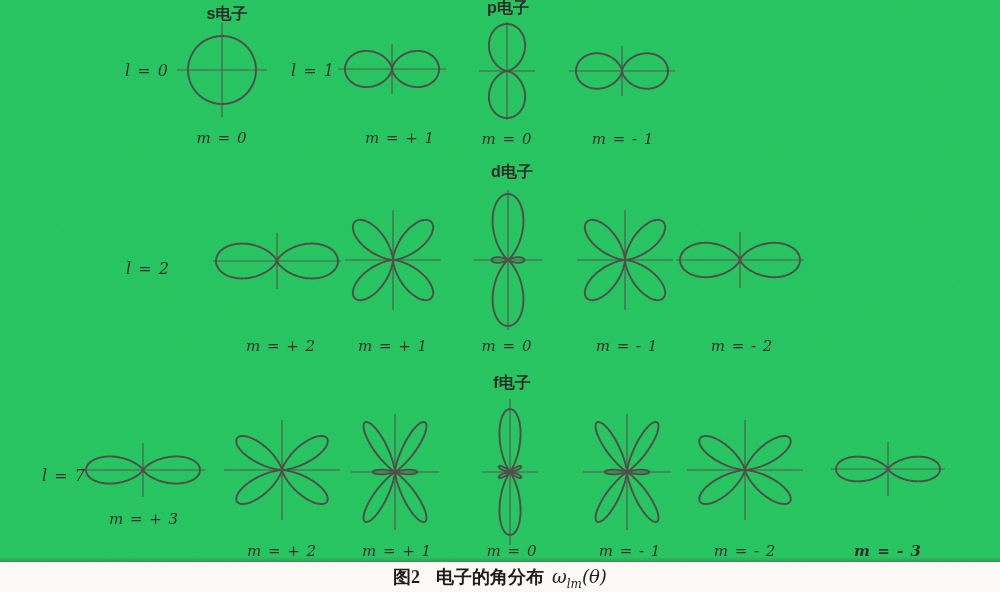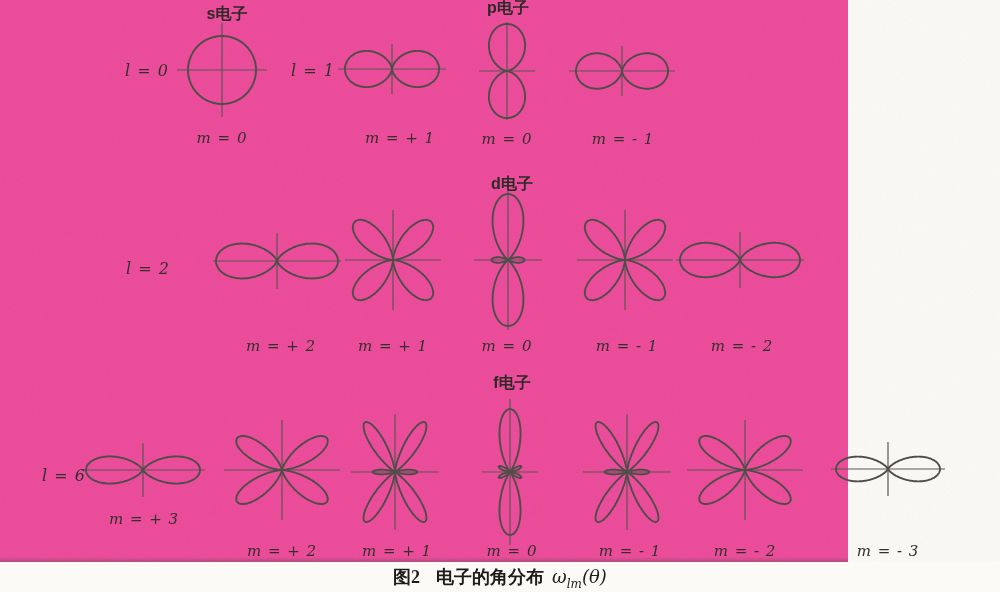--- a/index.html
+++ b/index.html
@@ -4,22 +4,22 @@
 <style>
   html,body{margin:0;padding:0;}
   .page{
     position:relative;
     width:1000px;height:592px;
     background:#fbfaf6;
     overflow:hidden;
     font-family:"Liberation Sans", sans-serif;
   }
   .scan{
-    position:absolute;left:0;top:0;width:848px;height:562px;
-    background:#ec4899;
+    position:absolute;left:0;top:0;width:1000px;height:562px;
+    background:#22c55e;
   }
   .scan-edge{
     position:absolute;left:0;bottom:0;width:100%;height:5px;
     background:linear-gradient(to bottom, rgba(80,78,73,0), rgba(80,78,73,0.38));
   }
   .noise-svg{position:absolute;left:0;top:0;width:1000px;height:562px;display:block;}
   .plot-svg{position:absolute;left:0;top:0;width:1000px;height:562px;display:block;}
   .lbl{
     position:absolute;
     transform:translate(-50%,-50%);
@@ -155,42 +155,42 @@
         <g>
           <line x1="831" y1="469" x2="945" y2="469" stroke="#5a5752" stroke-width="1.2"></line>
           <line x1="888" y1="442" x2="888" y2="496" stroke="#5a5752" stroke-width="1.2"></line>
           <path d="M888.0 469.0 L888.0 469.0 L888.0 469.0 L888.0 469.0 L888.0 469.0 L888.0 469.0 L888.0 469.0 L888.0 469.0 L888.0 469.0 L888.0 469.0 L888.0 469.0 L888.0 469.0 L888.0 469.0 L888.0 469.0 L888.0 469.0 L888.0 469.0 L888.0 469.0 L888.0 469.0 L888.0 469.0 L888.0 469.0 L888.0 469.0 L888.0 469.0 L888.0 469.0 L888.0 469.0 L888.0 469.0 L888.0 469.0 L888.0 469.0 L888.0 469.0 L888.0 469.0 L888.0 469.0 L888.0 469.0 L888.0 469.0 L888.0 469.0 L888.0 469.0 L888.0 469.0 L888.0 469.0 L888.0 469.0 L888.0 468.9 L888.0 468.9 L888.0 468.9 L888.0 468.9 L888.0 468.9 L888.0 468.9 L888.0 468.9 L888.1 468.9 L888.1 468.8 L888.1 468.8 L888.1 468.8 L888.1 468.8 L888.1 468.8 L888.1 468.7 L888.1 468.7 L888.2 468.7 L888.2 468.6 L888.2 468.6 L888.2 468.6 L888.3 468.5 L888.3 468.5 L888.3 468.4 L888.4 468.4 L888.4 468.3 L888.5 468.2 L888.5 468.2 L888.6 468.1 L888.6 468.0 L888.7 467.9 L888.7 467.9 L888.8 467.8 L888.9 467.7 L889.0 467.6 L889.1 467.5 L889.2 467.4 L889.3 467.3 L889.4 467.1 L889.5 467.0 L889.6 466.9 L889.7 466.8 L889.9 466.6 L890.0 466.5 L890.2 466.3 L890.4 466.2 L890.5 466.0 L890.7 465.9 L890.9 465.7 L891.1 465.5 L891.3 465.4 L891.6 465.2 L891.8 465.0 L892.1 464.8 L892.3 464.6 L892.6 464.4 L892.9 464.2 L893.2 464.0 L893.5 463.8 L893.8 463.6 L894.2 463.4 L894.5 463.1 L894.9 462.9 L895.3 462.7 L895.6 462.5 L896.0 462.2 L896.5 462.0 L896.9 461.8 L897.4 461.6 L897.8 461.3 L898.3 461.1 L898.8 460.9 L899.3 460.7 L899.8 460.4 L900.3 460.2 L900.9 460.0 L901.4 459.8 L902.0 459.6 L902.6 459.3 L903.2 459.1 L903.8 458.9 L904.4 458.7 L905.0 458.6 L905.7 458.4 L906.3 458.2 L907.0 458.0 L907.7 457.9 L908.4 457.7 L909.1 457.6 L909.8 457.4 L910.5 457.3 L911.2 457.2 L911.9 457.1 L912.6 457.0 L913.4 456.9 L914.1 456.8 L914.9 456.8 L915.6 456.7 L916.4 456.7 L917.1 456.6 L917.9 456.6 L918.6 456.6 L919.4 456.6 L920.1 456.7 L920.9 456.7 L921.6 456.8 L922.4 456.8 L923.1 456.9 L923.9 457.0 L924.6 457.1 L925.3 457.2 L926.0 457.4 L926.7 457.5 L927.4 457.7 L928.1 457.9 L928.8 458.1 L929.5 458.3 L930.1 458.5 L930.7 458.7 L931.4 459.0 L932.0 459.3 L932.5 459.5 L933.1 459.8 L933.7 460.1 L934.2 460.4 L934.7 460.8 L935.2 461.1 L935.7 461.4 L936.1 461.8 L936.6 462.2 L937.0 462.6 L937.3 462.9 L937.7 463.3 L938.0 463.7 L938.3 464.2 L938.6 464.6 L938.9 465.0 L939.1 465.4 L939.3 465.9 L939.5 466.3 L939.7 466.7 L939.8 467.2 L939.9 467.6 L939.9 468.1 L940.0 468.5 L940.0 469.0 L940.0 469.5 L939.9 469.9 L939.9 470.4 L939.8 470.8 L939.7 471.3 L939.5 471.7 L939.3 472.1 L939.1 472.6 L938.9 473.0 L938.6 473.4 L938.3 473.8 L938.0 474.3 L937.7 474.7 L937.3 475.1 L937.0 475.4 L936.6 475.8 L936.1 476.2 L935.7 476.6 L935.2 476.9 L934.7 477.2 L934.2 477.6 L933.7 477.9 L933.1 478.2 L932.5 478.5 L932.0 478.7 L931.4 479.0 L930.7 479.3 L930.1 479.5 L929.5 479.7 L928.8 479.9 L928.1 480.1 L927.4 480.3 L926.7 480.5 L926.0 480.6 L925.3 480.8 L924.6 480.9 L923.9 481.0 L923.1 481.1 L922.4 481.2 L921.6 481.2 L920.9 481.3 L920.1 481.3 L919.4 481.4 L918.6 481.4 L917.9 481.4 L917.1 481.4 L916.4 481.3 L915.6 481.3 L914.9 481.2 L914.1 481.2 L913.4 481.1 L912.6 481.0 L911.9 480.9 L911.2 480.8 L910.5 480.7 L909.8 480.6 L909.1 480.4 L908.4 480.3 L907.7 480.1 L907.0 480.0 L906.3 479.8 L905.7 479.6 L905.0 479.4 L904.4 479.3 L903.8 479.1 L903.2 478.9 L902.6 478.7 L902.0 478.4 L901.4 478.2 L900.9 478.0 L900.3 477.8 L899.8 477.6 L899.3 477.3 L898.8 477.1 L898.3 476.9 L897.8 476.7 L897.4 476.4 L896.9 476.2 L896.5 476.0 L896.0 475.8 L895.6 475.5 L895.3 475.3 L894.9 475.1 L894.5 474.9 L894.2 474.6 L893.8 474.4 L893.5 474.2 L893.2 474.0 L892.9 473.8 L892.6 473.6 L892.3 473.4 L892.1 473.2 L891.8 473.0 L891.6 472.8 L891.3 472.6 L891.1 472.5 L890.9 472.3 L890.7 472.1 L890.5 472.0 L890.4 471.8 L890.2 471.7 L890.0 471.5 L889.9 471.4 L889.7 471.2 L889.6 471.1 L889.5 471.0 L889.4 470.9 L889.3 470.7 L889.2 470.6 L889.1 470.5 L889.0 470.4 L888.9 470.3 L888.8 470.2 L888.7 470.1 L888.7 470.1 L888.6 470.0 L888.6 469.9 L888.5 469.8 L888.5 469.8 L888.4 469.7 L888.4 469.6 L888.3 469.6 L888.3 469.5 L888.3 469.5 L888.2 469.4 L888.2 469.4 L888.2 469.4 L888.2 469.3 L888.1 469.3 L888.1 469.3 L888.1 469.2 L888.1 469.2 L888.1 469.2 L888.1 469.2 L888.1 469.2 L888.1 469.1 L888.0 469.1 L888.0 469.1 L888.0 469.1 L888.0 469.1 L888.0 469.1 L888.0 469.1 L888.0 469.1 L888.0 469.0 L888.0 469.0 L888.0 469.0 L888.0 469.0 L888.0 469.0 L888.0 469.0 L888.0 469.0 L888.0 469.0 L888.0 469.0 L888.0 469.0 L888.0 469.0 L888.0 469.0 L888.0 469.0 L888.0 469.0 L888.0 469.0 L888.0 469.0 L888.0 469.0 L888.0 469.0 L888.0 469.0 L888.0 469.0 L888.0 469.0 L888.0 469.0 L888.0 469.0 L888.0 469.0 L888.0 469.0 L888.0 469.0 L888.0 469.0 L888.0 469.0 L888.0 469.0 L888.0 469.0 L888.0 469.0 L888.0 469.0 L888.0 469.0 L888.0 469.0 L888.0 469.0 L888.0 469.0 L888.0 469.0 L888.0 469.0 L888.0 469.0 L888.0 469.0 L888.0 469.0 L888.0 469.0 L888.0 469.0 L888.0 469.0 L888.0 469.0 L888.0 469.0 L888.0 469.0 L888.0 469.0 L888.0 469.0 L888.0 469.0 L888.0 469.0 L888.0 469.0 L888.0 469.0 L888.0 469.0 L888.0 469.0 L888.0 469.0 L888.0 469.0 L888.0 469.0 L888.0 469.0 L888.0 469.0 L888.0 469.0 L888.0 469.0 L888.0 469.0 L888.0 469.0 L888.0 469.0 L888.0 469.0 L888.0 469.0 L888.0 469.0 L888.0 469.0 L888.0 469.0 L888.0 469.0 L888.0 469.0 L888.0 469.0 L888.0 469.1 L888.0 469.1 L888.0 469.1 L888.0 469.1 L888.0 469.1 L888.0 469.1 L888.0 469.1 L887.9 469.1 L887.9 469.2 L887.9 469.2 L887.9 469.2 L887.9 469.2 L887.9 469.2 L887.9 469.3 L887.9 469.3 L887.8 469.3 L887.8 469.4 L887.8 469.4 L887.8 469.4 L887.7 469.5 L887.7 469.5 L887.7 469.6 L887.6 469.6 L887.6 469.7 L887.5 469.8 L887.5 469.8 L887.4 469.9 L887.4 470.0 L887.3 470.1 L887.3 470.1 L887.2 470.2 L887.1 470.3 L887.0 470.4 L886.9 470.5 L886.8 470.6 L886.7 470.7 L886.6 470.9 L886.5 471.0 L886.4 471.1 L886.3 471.2 L886.1 471.4 L886.0 471.5 L885.8 471.7 L885.6 471.8 L885.5 472.0 L885.3 472.1 L885.1 472.3 L884.9 472.5 L884.7 472.6 L884.4 472.8 L884.2 473.0 L883.9 473.2 L883.7 473.4 L883.4 473.6 L883.1 473.8 L882.8 474.0 L882.5 474.2 L882.2 474.4 L881.8 474.6 L881.5 474.9 L881.1 475.1 L880.7 475.3 L880.4 475.5 L880.0 475.8 L879.5 476.0 L879.1 476.2 L878.6 476.4 L878.2 476.7 L877.7 476.9 L877.2 477.1 L876.7 477.3 L876.2 477.6 L875.7 477.8 L875.1 478.0 L874.6 478.2 L874.0 478.4 L873.4 478.7 L872.8 478.9 L872.2 479.1 L871.6 479.3 L871.0 479.4 L870.3 479.6 L869.7 479.8 L869.0 480.0 L868.3 480.1 L867.6 480.3 L866.9 480.4 L866.2 480.6 L865.5 480.7 L864.8 480.8 L864.1 480.9 L863.4 481.0 L862.6 481.1 L861.9 481.2 L861.1 481.2 L860.4 481.3 L859.6 481.3 L858.9 481.4 L858.1 481.4 L857.4 481.4 L856.6 481.4 L855.9 481.3 L855.1 481.3 L854.4 481.2 L853.6 481.2 L852.9 481.1 L852.1 481.0 L851.4 480.9 L850.7 480.8 L850.0 480.6 L849.3 480.5 L848.6 480.3 L847.9 480.1 L847.2 479.9 L846.5 479.7 L845.9 479.5 L845.3 479.3 L844.6 479.0 L844.0 478.7 L843.5 478.5 L842.9 478.2 L842.3 477.9 L841.8 477.6 L841.3 477.2 L840.8 476.9 L840.3 476.6 L839.9 476.2 L839.4 475.8 L839.0 475.4 L838.7 475.1 L838.3 474.7 L838.0 474.3 L837.7 473.8 L837.4 473.4 L837.1 473.0 L836.9 472.6 L836.7 472.1 L836.5 471.7 L836.3 471.3 L836.2 470.8 L836.1 470.4 L836.1 469.9 L836.0 469.5 L836.0 469.0 L836.0 468.5 L836.1 468.1 L836.1 467.6 L836.2 467.2 L836.3 466.7 L836.5 466.3 L836.7 465.9 L836.9 465.4 L837.1 465.0 L837.4 464.6 L837.7 464.2 L838.0 463.7 L838.3 463.3 L838.7 462.9 L839.0 462.6 L839.4 462.2 L839.9 461.8 L840.3 461.4 L840.8 461.1 L841.3 460.8 L841.8 460.4 L842.3 460.1 L842.9 459.8 L843.5 459.5 L844.0 459.3 L844.6 459.0 L845.3 458.7 L845.9 458.5 L846.5 458.3 L847.2 458.1 L847.9 457.9 L848.6 457.7 L849.3 457.5 L850.0 457.4 L850.7 457.2 L851.4 457.1 L852.1 457.0 L852.9 456.9 L853.6 456.8 L854.4 456.8 L855.1 456.7 L855.9 456.7 L856.6 456.6 L857.4 456.6 L858.1 456.6 L858.9 456.6 L859.6 456.7 L860.4 456.7 L861.1 456.8 L861.9 456.8 L862.6 456.9 L863.4 457.0 L864.1 457.1 L864.8 457.2 L865.5 457.3 L866.2 457.4 L866.9 457.6 L867.6 457.7 L868.3 457.9 L869.0 458.0 L869.7 458.2 L870.3 458.4 L871.0 458.6 L871.6 458.7 L872.2 458.9 L872.8 459.1 L873.4 459.3 L874.0 459.6 L874.6 459.8 L875.1 460.0 L875.7 460.2 L876.2 460.4 L876.7 460.7 L877.2 460.9 L877.7 461.1 L878.2 461.3 L878.6 461.6 L879.1 461.8 L879.5 462.0 L880.0 462.2 L880.4 462.5 L880.7 462.7 L881.1 462.9 L881.5 463.1 L881.8 463.4 L882.2 463.6 L882.5 463.8 L882.8 464.0 L883.1 464.2 L883.4 464.4 L883.7 464.6 L883.9 464.8 L884.2 465.0 L884.4 465.2 L884.7 465.4 L884.9 465.5 L885.1 465.7 L885.3 465.9 L885.5 466.0 L885.6 466.2 L885.8 466.3 L886.0 466.5 L886.1 466.6 L886.3 466.8 L886.4 466.9 L886.5 467.0 L886.6 467.1 L886.7 467.3 L886.8 467.4 L886.9 467.5 L887.0 467.6 L887.1 467.7 L887.2 467.8 L887.3 467.9 L887.3 467.9 L887.4 468.0 L887.4 468.1 L887.5 468.2 L887.5 468.2 L887.6 468.3 L887.6 468.4 L887.7 468.4 L887.7 468.5 L887.7 468.5 L887.8 468.6 L887.8 468.6 L887.8 468.6 L887.8 468.7 L887.9 468.7 L887.9 468.7 L887.9 468.8 L887.9 468.8 L887.9 468.8 L887.9 468.8 L887.9 468.8 L887.9 468.9 L888.0 468.9 L888.0 468.9 L888.0 468.9 L888.0 468.9 L888.0 468.9 L888.0 468.9 L888.0 468.9 L888.0 469.0 L888.0 469.0 L888.0 469.0 L888.0 469.0 L888.0 469.0 L888.0 469.0 L888.0 469.0 L888.0 469.0 L888.0 469.0 L888.0 469.0 L888.0 469.0 L888.0 469.0 L888.0 469.0 L888.0 469.0 L888.0 469.0 L888.0 469.0 L888.0 469.0 L888.0 469.0 L888.0 469.0 L888.0 469.0 L888.0 469.0 L888.0 469.0 L888.0 469.0 L888.0 469.0 L888.0 469.0 L888.0 469.0 L888.0 469.0 L888.0 469.0 L888.0 469.0 L888.0 469.0 L888.0 469.0 L888.0 469.0 L888.0 469.0 L888.0 469.0 L888.0 469.0 L888.0 469.0 L888.0 469.0 Z" fill="none" stroke="#504d48" stroke-width="1.9"></path>
         </g>
       </svg>
 
     <div id="labels">
         <div class="lbl e-label" style="left: 227px; top: 14px;">s电子</div>
         <div class="lbl e-label" style="left: 508px; top: 8px;">p电子</div>
-        <div class="lbl e-label" style="left: 512px; top: 172px; margin-top: 12px;">d电子</div>
+        <div class="lbl e-label" style="left: 512px; top: 172px;">d电子</div>
         <div class="lbl e-label" style="left: 512px; top: 383px; text-align: right;">f电子</div>
         <div class="lbl l-label" style="left: 147px; top: 70px;">l = 0</div>
         <div class="lbl l-label" style="left: 313px; top: 70px;">l = 1</div>
         <div class="lbl l-label" style="left: 148px; top: 268px;">l = 2</div>
-        <div class="lbl l-label" style="left: 64px; top: 475px;">l = 6</div>
+        <div class="lbl l-label" style="left: 64px; top: 475px;">l = 7</div>
         <div class="lbl m-label" style="left: 222px; top: 138px;">m = 0</div>
         <div class="lbl m-label" style="left: 400px; top: 138px;">m = + 1</div>
         <div class="lbl m-label" style="left: 507px; top: 139px;">m = 0</div>
         <div class="lbl m-label" style="left: 623px; top: 139px;">m = - 1</div>
         <div class="lbl m-label" style="left: 281px; top: 346px;">m = + 2</div>
         <div class="lbl m-label" style="left: 393px; top: 346px;">m = + 1</div>
         <div class="lbl m-label" style="left: 507px; top: 346px;">m = 0</div>
         <div class="lbl m-label" style="left: 627px; top: 346px;">m = - 1</div>
         <div class="lbl m-label" style="left: 742px; top: 346px;">m = - 2</div>
         <div class="lbl m-label" style="left: 144px; top: 519px;">m = + 3</div>
         <div class="lbl m-label" style="left: 282px; top: 551px;">m = + 2</div>
         <div class="lbl m-label" style="left: 397px; top: 551px;">m = + 1</div>
         <div class="lbl m-label" style="left: 512px; top: 551px;">m = 0</div>
         <div class="lbl m-label" style="left: 630px; top: 551px;">m = - 1</div>
         <div class="lbl m-label" style="left: 745px; top: 551px;">m = - 2</div>
-        <div class="lbl m-label" style="left: 888px; top: 551px;">m = - 3</div>
+        <div class="lbl m-label" style="left: 888px; top: 551px; font-weight: bold;">m = - 3</div>
       </div>
 
     <div class="scan-edge"></div>
   </div>
 
   <div class="caption">
     <span>图2</span><span class="gap"></span><span>电子的角分布</span><span class="sp"></span><span class="cap-math"><span>ω</span><sub>lm</sub><span>(θ)</span></span>
   </div>
 
 </div>

